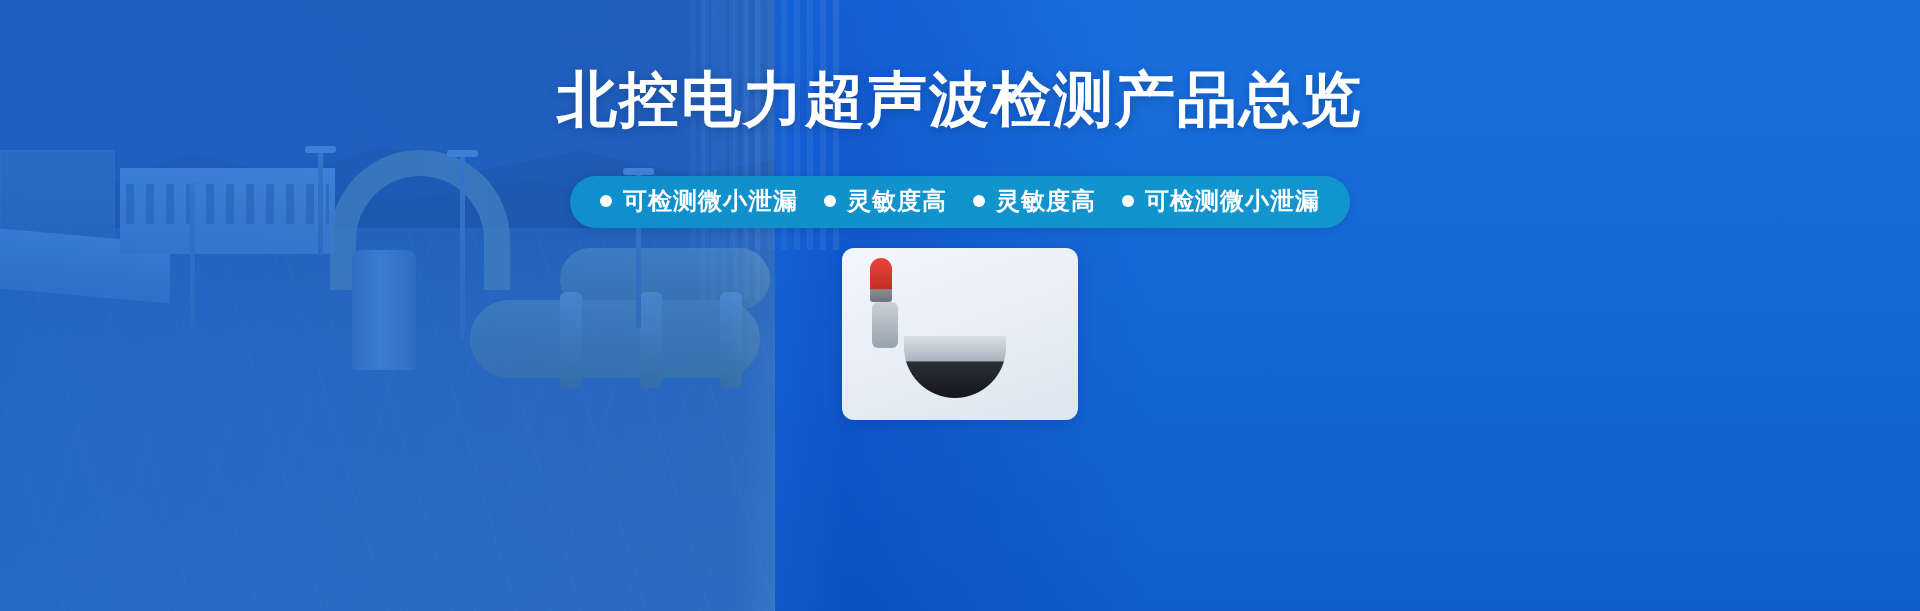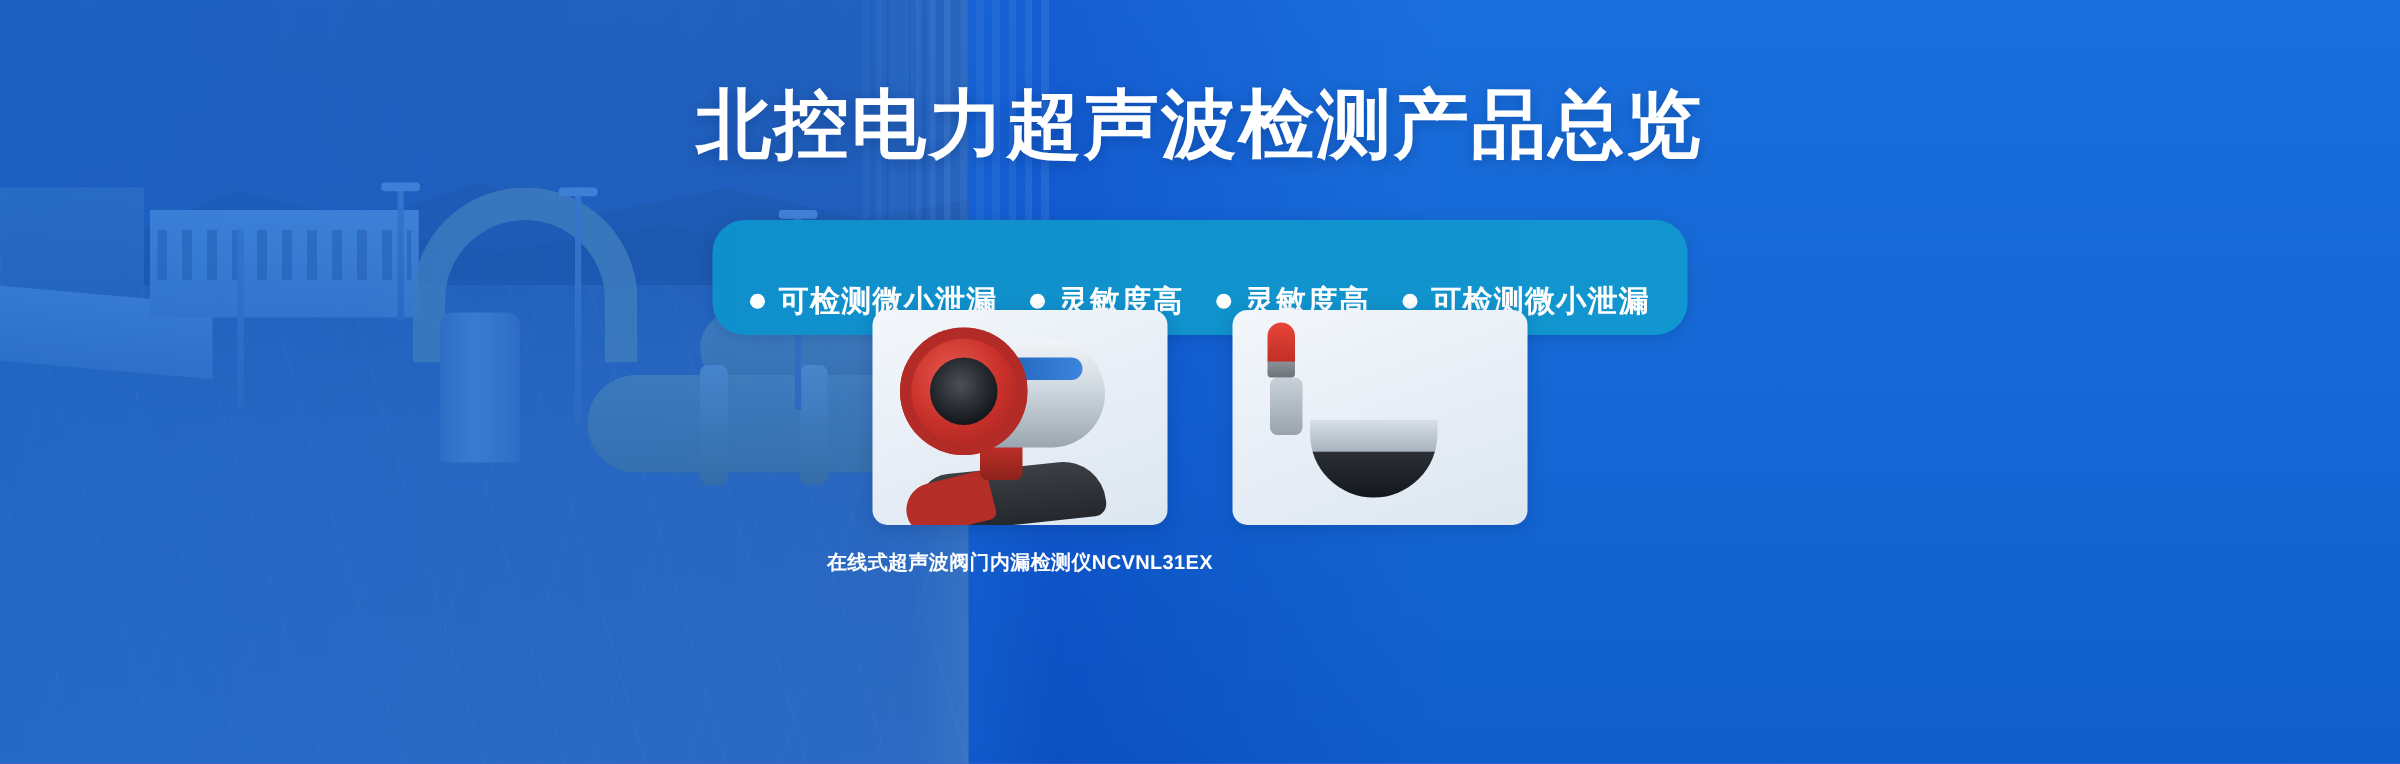--- a/index.html
+++ b/index.html
@@ -1,21 +1,21 @@
 <!DOCTYPE html>
 <html><head>
 <meta charset="utf-8">
 <style>
   * { margin:0; padding:0; box-sizing:border-box; }
   html,body { width:1920px; height:611px; overflow:hidden; background:#0a5fd0; }
   body { font-family:"Liberation Sans","DejaVu Sans",sans-serif; }
 
   .banner {
     position:relative; width:1920px; height:611px; overflow:hidden;
-    background:#8b5cf6;
+    background:#ec4899;
   }
 
   
   .bg-base {
     position:absolute; inset:0;
     background:
       linear-gradient(180deg,#1a73e0 0%, #1668d8 45%, #1060cf 100%);
   }
   
   .bg-photo {
@@ -138,21 +138,21 @@
 
   .features {
     position:absolute; top:176px; left:50%; transform:translateX(-50%);
     display:flex; align-items:center; gap:26px;
     background:#0b8ec9;
     background:linear-gradient(90deg,#0f8fcb,#1296cf);
     border-radius:26px;
     padding:9px 30px 11px 30px;
     box-shadow:0 2px 10px rgba(0,40,90,.18);
   }
-  .feature { display:flex; align-items:center; gap:11px;margin-top:40px; }
+  .feature { display:flex; align-items:center; gap:11px; }
   .dot {
     width:12px; height:12px; border-radius:50%;
     background:#ffffff; flex:0 0 auto;
   }
   .feature-label {
     color:#ffffff; font-size:24px; font-weight:700; letter-spacing:1px;
     white-space:nowrap;
   }
 
   .products {
@@ -372,29 +372,20 @@
       <div class="feature">
         <span class="dot"></span>
         <span class="feature-label">可检测微小泄漏</span>
       </div>
     </div>
 
     <div class="products">
 
 
 
-      <div class="card">
-        <div class="card-img">
-          <span class="valve-base"></span>
-          <span class="valve-neck"></span>
-          <span class="valve-cam"></span>
-          <span class="valve-ring"></span>
-        </div>
-        <div class="card-caption">在线式超声波阀门内漏检测仪NCVNL31EX</div>
-      </div>
 
 
       <div class="card">
         <div class="card-img">
           <span class="dome-arm"></span>
           <span class="beacon"></span>
           <span class="dome-bowl"></span>
         </div>
       </div>
 

